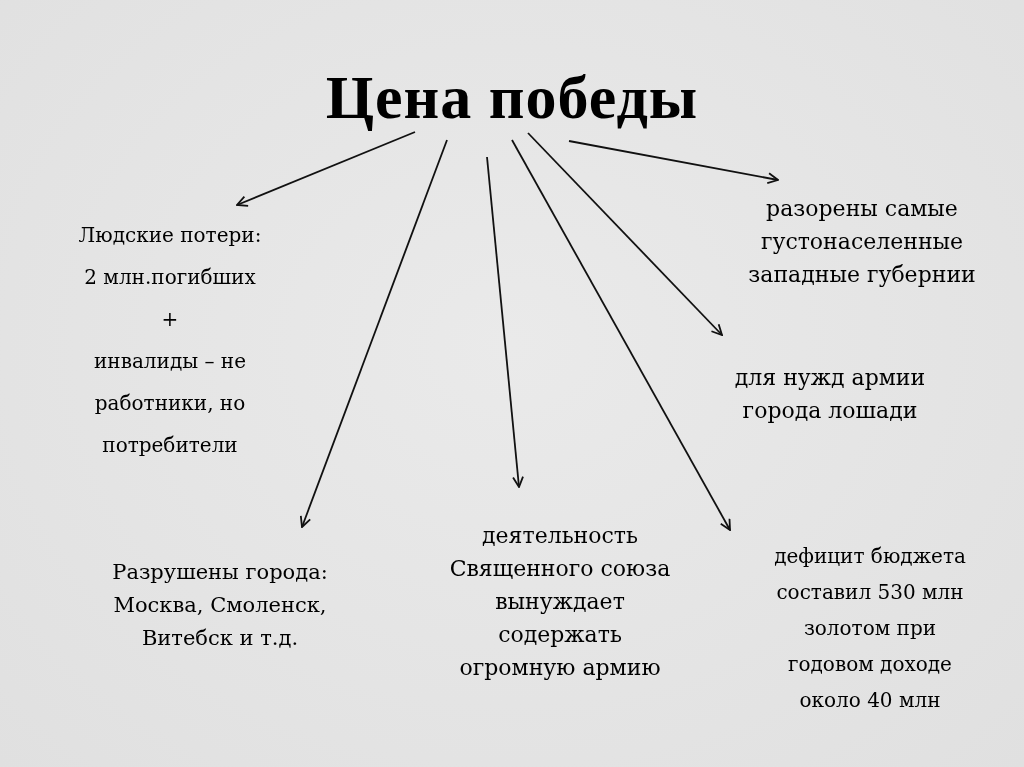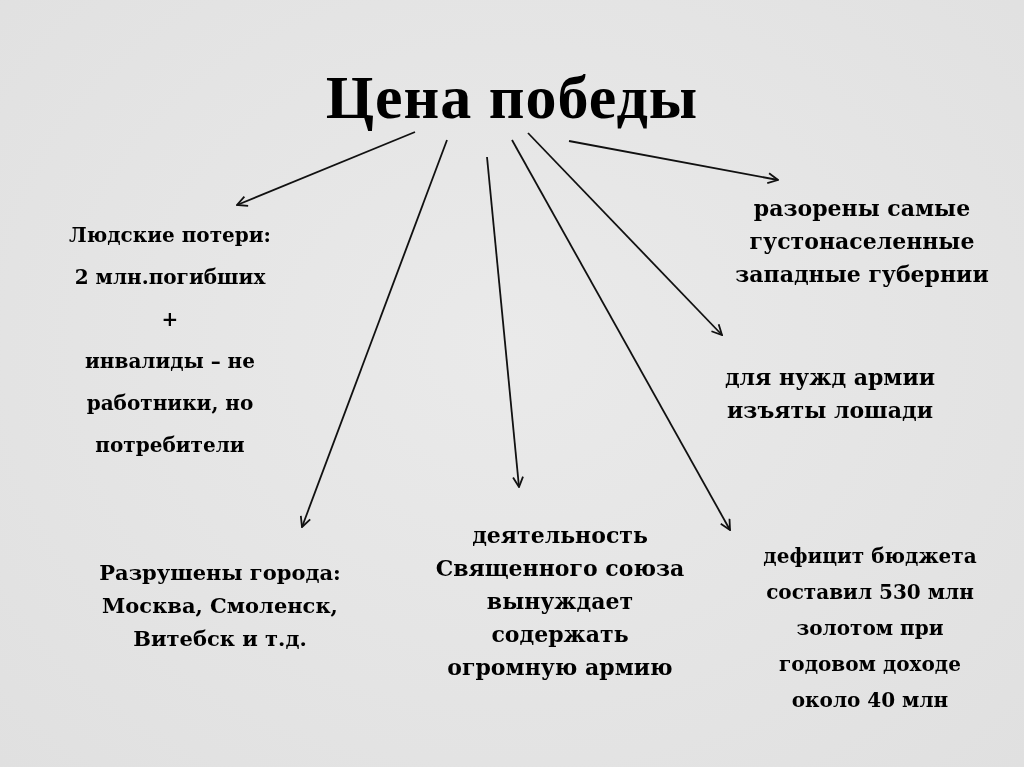--- a/index.html
+++ b/index.html
@@ -14,21 +14,21 @@
       position: absolute; left: 0; top: 0; width: 1024px; height: 767px;
       background: radial-gradient(ellipse at 50% 45%, #eaeaea 0%, #e4e4e4 60%, #e0e0e0 100%);
     }
     .title {
       position: absolute; left: 0; width: 1024px; top: 62px;
       text-align: center;
       font-family: "Liberation Serif", "DejaVu Serif", serif;
       font-weight: bold; font-size: 62px; letter-spacing: 1px;
     }
     .block {
-      position: absolute; text-align: center; font-weight: bold;
+      position: absolute; text-align: center; font-weight: normal;
       white-space: pre-line;
     }
     .b-human { left: 0; top: 214px; width: 340px; font-size: 20px; line-height: 42px; }
     .b-west { left: 700px; top: 192px; width: 324px; font-size: 22px; line-height: 33px; }
     .b-horses { left: 690px; top: 361px; width: 280px; font-size: 22px; line-height: 33px; }
     .b-cities { left: 50px; top: 556px; width: 340px; font-size: 21px; line-height: 33px; }
     .b-alliance { left: 400px; top: 508px; width: 320px; font-size: 22px; line-height: 33px; margin-top: 11px; }
     .b-budget { left: 715px; top: 538px; width: 310px; font-size: 20px; line-height: 36px; }
     svg.arrows { position: absolute; left: 0; top: 0; }
   </style>
@@ -58,21 +58,21 @@
 <div class="block b-human">Людские потери:
 2 млн.погибших
 +
 инвалиды – не
 работники, но
 потребители</div>
 <div class="block b-west">разорены самые
 густонаселенные
 западные губернии</div>
 <div class="block b-horses">для нужд армии
-изъяты лошади</div>
+города лошади</div>
 <div class="block b-cities">Разрушены города:
 Москва, Смоленск,
 Витебск и т.д.</div>
 <div class="block b-alliance">деятельность
 Священного союза
 вынуждает
 содержать
 огромную армию</div>
 <div class="block b-budget">дефицит бюджета
 составил 530 млн

